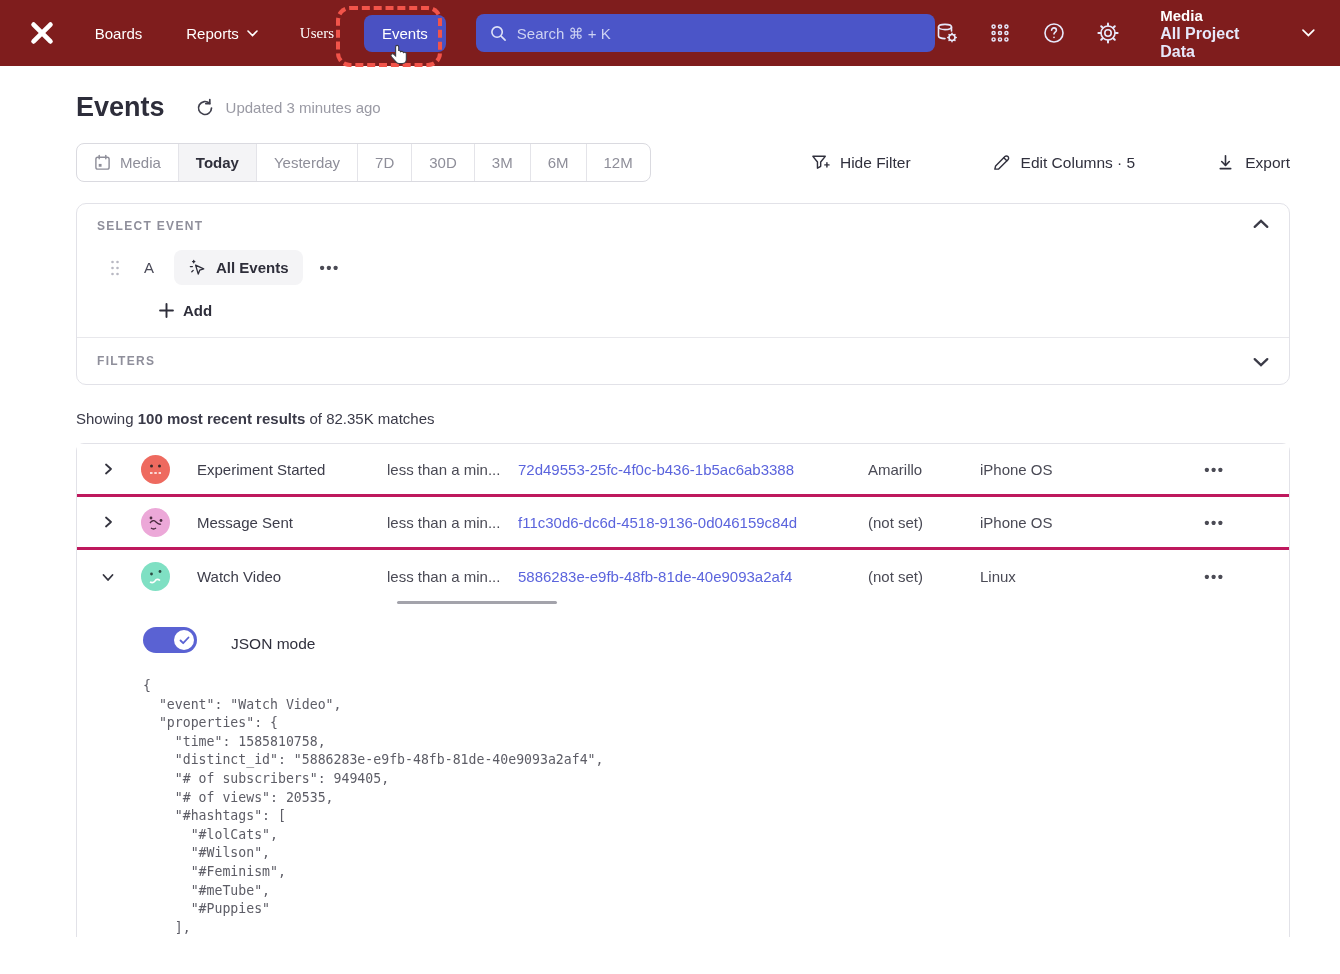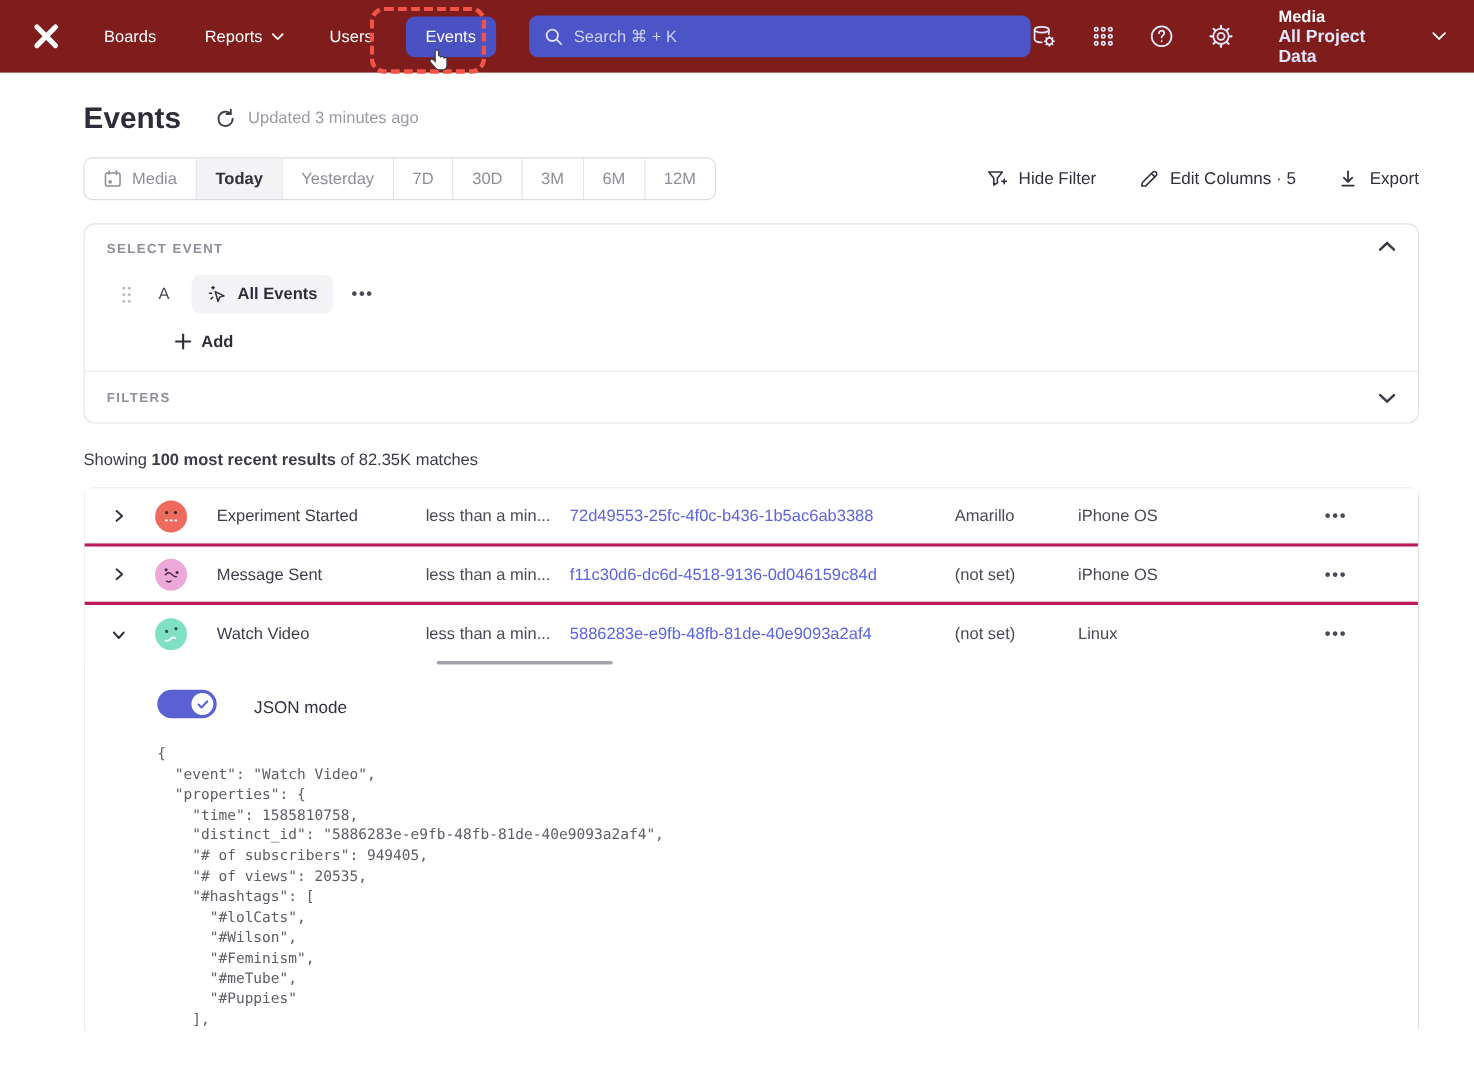--- a/index.html
+++ b/index.html
@@ -6,21 +6,21 @@
   html,body { width:1340px; height:974px; overflow:hidden; background:#fff;
               font-family:"Liberation Sans", sans-serif; }
   .page { position:relative; width:1340px; height:974px; }
 
   
   .navbar { height:66px; background:#7f1d1d; display:flex; align-items:center; padding:0 25px; }
   .logo { width:34px; height:34px; display:flex; align-items:center; justify-content:center; cursor:pointer; }
   .nav-link { color:#fff; font-size:15px; cursor:pointer; display:flex; align-items:center; gap:8px; }
   .nav-boards { margin-left:36px; }
   .nav-reports { margin-left:44px; }
-  .nav-users { margin-left:42px; }
+  .nav-users { margin-left:42px;font-family:Liberation Serif, serif; }
   .nav-events { margin-left:30px; background:#4a51c2; border-radius:8px; padding:10px 18px; }
   .nav-search { margin-left:30px; width:462px; height:38px; background:#4b55c8; border-radius:8px;
                 display:flex; align-items:center; padding:0 14px; gap:10px; }
   .nav-search input { background:transparent; border:none; outline:none; color:#fff; font-size:15px; width:100%;
                       font-family:"Liberation Sans", sans-serif; }
   .nav-search input::placeholder { color:#cdd2f2; }
   .nav-right { margin-left:auto; display:flex; align-items:center; gap:30px; }
   .nav-icon { width:24px; height:24px; color:#e7e9fb; cursor:pointer; display:flex; align-items:center; justify-content:center; }
   .project-switcher { display:flex; align-items:center; gap:26px; cursor:pointer; margin-left:10px; }
   .project-name { color:#fff; font-size:15px; font-weight:700; line-height:19px; }
@@ -40,21 +40,21 @@
   .updated-text { font-size:15px; color:#9a9aa4; }
 
   .controls-row { display:flex; align-items:center; margin-top:20px; }
   .seg { display:flex; border:1px solid #dadae0; border-radius:8px; background:#fff; overflow:hidden; }
   .seg-item { height:37px; padding:0 17px; display:flex; align-items:center; gap:9px;
               font-size:15px; color:#8e8e99; cursor:pointer; border-left:1px solid #e4e4e9; white-space:nowrap; }
   .seg-item:first-child { border-left:none; }
   .seg-item.active { background:#f4f4f6; color:#2f2f3b; font-weight:700; }
   .cal-icon { width:17px; height:17px; color:#8e8e99; }
 
-  .toolbar-right { margin-left:auto; display:flex; align-items:center; }
+  .toolbar-right { margin-left:auto; display:flex; align-items:center;gap:43px; }
   .tool-btn { display:flex; align-items:center; gap:10px; font-size:15.5px; color:#30303d; cursor:pointer; white-space:nowrap; }
   .tool-btn + .tool-btn { margin-left:38px; }
   .tool-icon { width:19px; height:19px; color:#30303d; }
   .search-events { margin-left:38px; width:226px; height:37px; background:#f3f3f5; border-radius:8px;
                    display:flex; align-items:center; gap:10px; padding:0 12px; }
   .search-events input { border:none; outline:none; background:transparent; font-size:15px; color:#3a3a46; width:100%;
                          font-family:"Liberation Sans", sans-serif; }
   .search-events input::placeholder { color:#9b9ba6; }
   .mag-icon { width:17px; height:17px; color:#9b9ba6; flex:none; }
 

